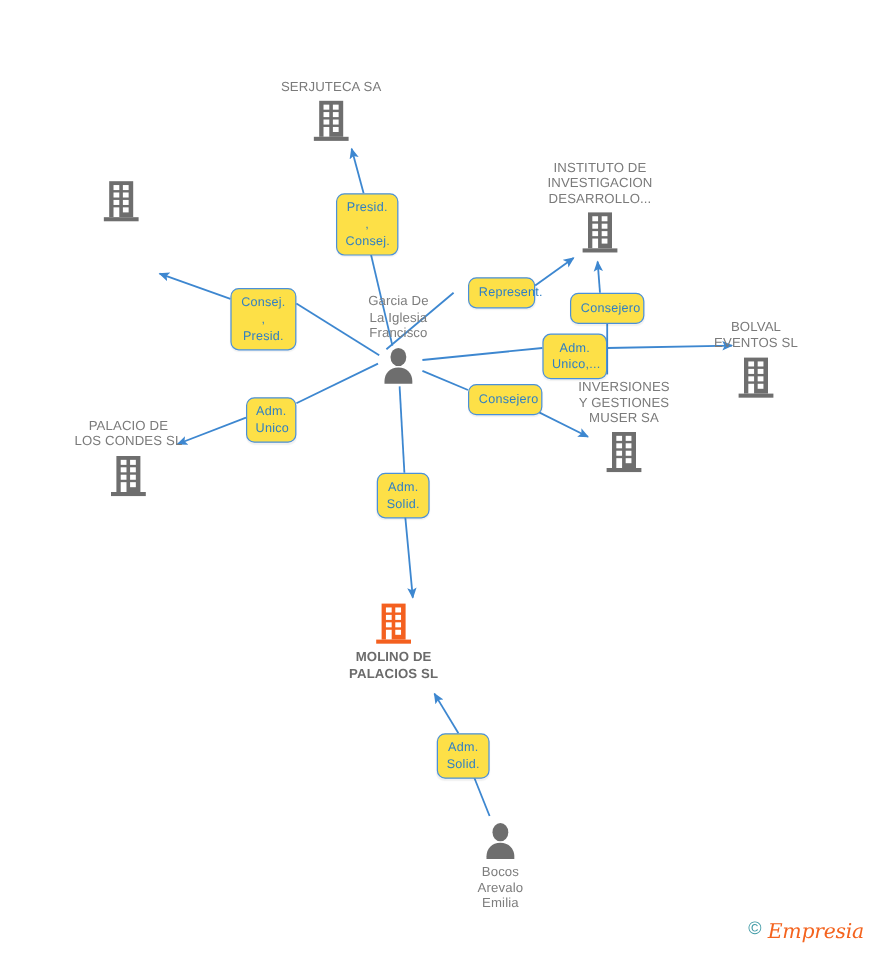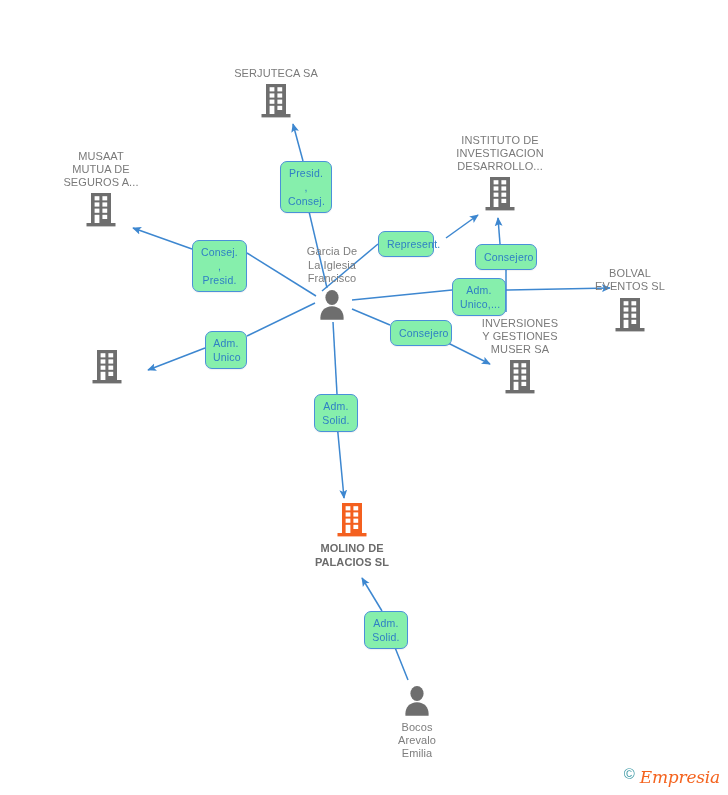--- a/index.html
+++ b/index.html
@@ -57,21 +57,21 @@
     line-height: 13.5px;
   }
   .node.label-above .node-label { margin-bottom: 3px; }
   .node.label-below .node-label { margin-top: 4px; }
 
   
   .rel {
     position: absolute;
     z-index: 5;
     box-sizing: border-box;
-    background: #86efac;
+    background: #fde047;
     border: 1.6px solid #4a90d9;
     border-radius: 7px;
     color: #2f7fc4;
     font-size: 10.5px;
     line-height: 14px;
     letter-spacing: 0.2px;
     text-align: center;
     padding: 4px 7px;
     white-space: pre-line;
     box-shadow: 0 1px 1px rgba(0,0,0,0.06);
@@ -145,23 +145,20 @@
           <rect x="8.6" y="10.4" width="4.8" height="4.2" fill="#ffffff"></rect>
           <rect x="16.4" y="10.4" width="4.8" height="4.2" fill="#ffffff"></rect>
           <rect x="8.6" y="16.6" width="4.8" height="4.2" fill="#ffffff"></rect>
           <rect x="16.4" y="16.6" width="4.8" height="4.2" fill="#ffffff"></rect>
           <rect x="16.4" y="22.8" width="4.8" height="4.2" fill="#ffffff"></rect>
           <rect x="8.6" y="22.8" width="4.8" height="8.2" fill="#ffffff"></rect>
           <rect x="0.5" y="31" width="29" height="3.4" fill="#6e6e6e"></rect>
         </svg>
       </div>
       <div class="node company label-above" style="left: 101px; top: 149.8px;">
-        <span class="node-label">MUSAAT
-MUTUA DE
-SEGUROS A...</span>
         <svg width="30" height="36" viewBox="0 0 30 36" class="glyph">
           <rect x="5" y="1" width="20" height="30" fill="#6e6e6e"></rect>
           <rect x="8.6" y="4.2" width="4.8" height="4.2" fill="#ffffff"></rect>
           <rect x="16.4" y="4.2" width="4.8" height="4.2" fill="#ffffff"></rect>
           <rect x="8.6" y="10.4" width="4.8" height="4.2" fill="#ffffff"></rect>
           <rect x="16.4" y="10.4" width="4.8" height="4.2" fill="#ffffff"></rect>
           <rect x="8.6" y="16.6" width="4.8" height="4.2" fill="#ffffff"></rect>
           <rect x="16.4" y="16.6" width="4.8" height="4.2" fill="#ffffff"></rect>
           <rect x="16.4" y="22.8" width="4.8" height="4.2" fill="#ffffff"></rect>
           <rect x="8.6" y="22.8" width="4.8" height="8.2" fill="#ffffff"></rect>
@@ -212,20 +209,22 @@
           <rect x="8.6" y="10.4" width="4.8" height="4.2" fill="#ffffff"></rect>
           <rect x="16.4" y="10.4" width="4.8" height="4.2" fill="#ffffff"></rect>
           <rect x="8.6" y="16.6" width="4.8" height="4.2" fill="#ffffff"></rect>
           <rect x="16.4" y="16.6" width="4.8" height="4.2" fill="#ffffff"></rect>
           <rect x="16.4" y="22.8" width="4.8" height="4.2" fill="#ffffff"></rect>
           <rect x="8.6" y="22.8" width="4.8" height="8.2" fill="#ffffff"></rect>
           <rect x="0.5" y="31" width="29" height="3.4" fill="#6e6e6e"></rect>
         </svg>
       </div>
       <div class="node company label-above" style="left: 107px; top: 349.2px;">
+        <span class="node-label">PALACIO DE
+LOS CONDES SL</span>
         <svg width="30" height="36" viewBox="0 0 30 36" class="glyph">
           <rect x="5" y="1" width="20" height="30" fill="#6e6e6e"></rect>
           <rect x="8.6" y="4.2" width="4.8" height="4.2" fill="#ffffff"></rect>
           <rect x="16.4" y="4.2" width="4.8" height="4.2" fill="#ffffff"></rect>
           <rect x="8.6" y="10.4" width="4.8" height="4.2" fill="#ffffff"></rect>
           <rect x="16.4" y="10.4" width="4.8" height="4.2" fill="#ffffff"></rect>
           <rect x="8.6" y="16.6" width="4.8" height="4.2" fill="#ffffff"></rect>
           <rect x="16.4" y="16.6" width="4.8" height="4.2" fill="#ffffff"></rect>
           <rect x="16.4" y="22.8" width="4.8" height="4.2" fill="#ffffff"></rect>
           <rect x="8.6" y="22.8" width="4.8" height="8.2" fill="#ffffff"></rect>
@@ -234,21 +233,21 @@
       </div>
       <div class="node person label-above" style="left: 332px; top: 245.3px;">
         <span class="node-label">Garcia De
 La Iglesia
 Francisco</span>
         <svg width="30" height="33" viewBox="0 0 30 33" class="glyph">
           <ellipse cx="15" cy="9.5" rx="6.6" ry="7.6" fill="#6e6e6e"></ellipse>
           <path d="M15 18.2c-7.1 0-11.6 5.1-11.6 11.4 0 1.3 0 2.2 0 2.2h23.2s0-0.9 0-2.2c0-6.3-4.5-11.4-11.6-11.4z" fill="#6e6e6e"></path>
         </svg>
       </div>
-      <div class="node company highlight label-below" style="left: 352px; top: 502px;">
+      <div class="node company highlight label-below" style="left: 328px; top: 502px;">
         <svg width="30" height="36" viewBox="0 0 30 36" class="glyph">
           <rect x="5" y="1" width="20" height="30" fill="#f4601f"></rect>
           <rect x="8.6" y="4.2" width="4.8" height="4.2" fill="#ffffff"></rect>
           <rect x="16.4" y="4.2" width="4.8" height="4.2" fill="#ffffff"></rect>
           <rect x="8.6" y="10.4" width="4.8" height="4.2" fill="#ffffff"></rect>
           <rect x="16.4" y="10.4" width="4.8" height="4.2" fill="#ffffff"></rect>
           <rect x="8.6" y="16.6" width="4.8" height="4.2" fill="#ffffff"></rect>
           <rect x="16.4" y="16.6" width="4.8" height="4.2" fill="#ffffff"></rect>
           <rect x="16.4" y="22.8" width="4.8" height="4.2" fill="#ffffff"></rect>
           <rect x="8.6" y="22.8" width="4.8" height="8.2" fill="#ffffff"></rect>
@@ -266,21 +265,21 @@
 Arevalo
 Emilia</span>
       </div>
     </div>
 
   <div id="rel-layer">
       <div class="rel" style="left: 280px; top: 161px; width: 52px;">Presid. ,
 Consej.</div>
       <div class="rel" style="left: 192px; top: 240px; width: 55px;">Consej. ,
 Presid.</div>
-      <div class="rel one-line" style="left: 378px; top: 231px; width: 56px;">Represent.</div>
+      <div class="rel one-line" style="left: 390px; top: 231px; width: 56px;">Represent.</div>
       <div class="rel one-line" style="left: 475px; top: 244px; width: 62px;">Consejero</div>
       <div class="rel" style="left: 452px; top: 278px; width: 54px;">Adm.
 Unico,...</div>
       <div class="rel one-line" style="left: 390px; top: 320px; width: 62px;">Consejero</div>
       <div class="rel" style="left: 205px; top: 331px; width: 42px;">Adm.
 Unico</div>
       <div class="rel" style="left: 314px; top: 394px; width: 44px;">Adm.
 Solid.</div>
       <div class="rel" style="left: 364px; top: 611px; width: 44px;">Adm.
 Solid.</div>

